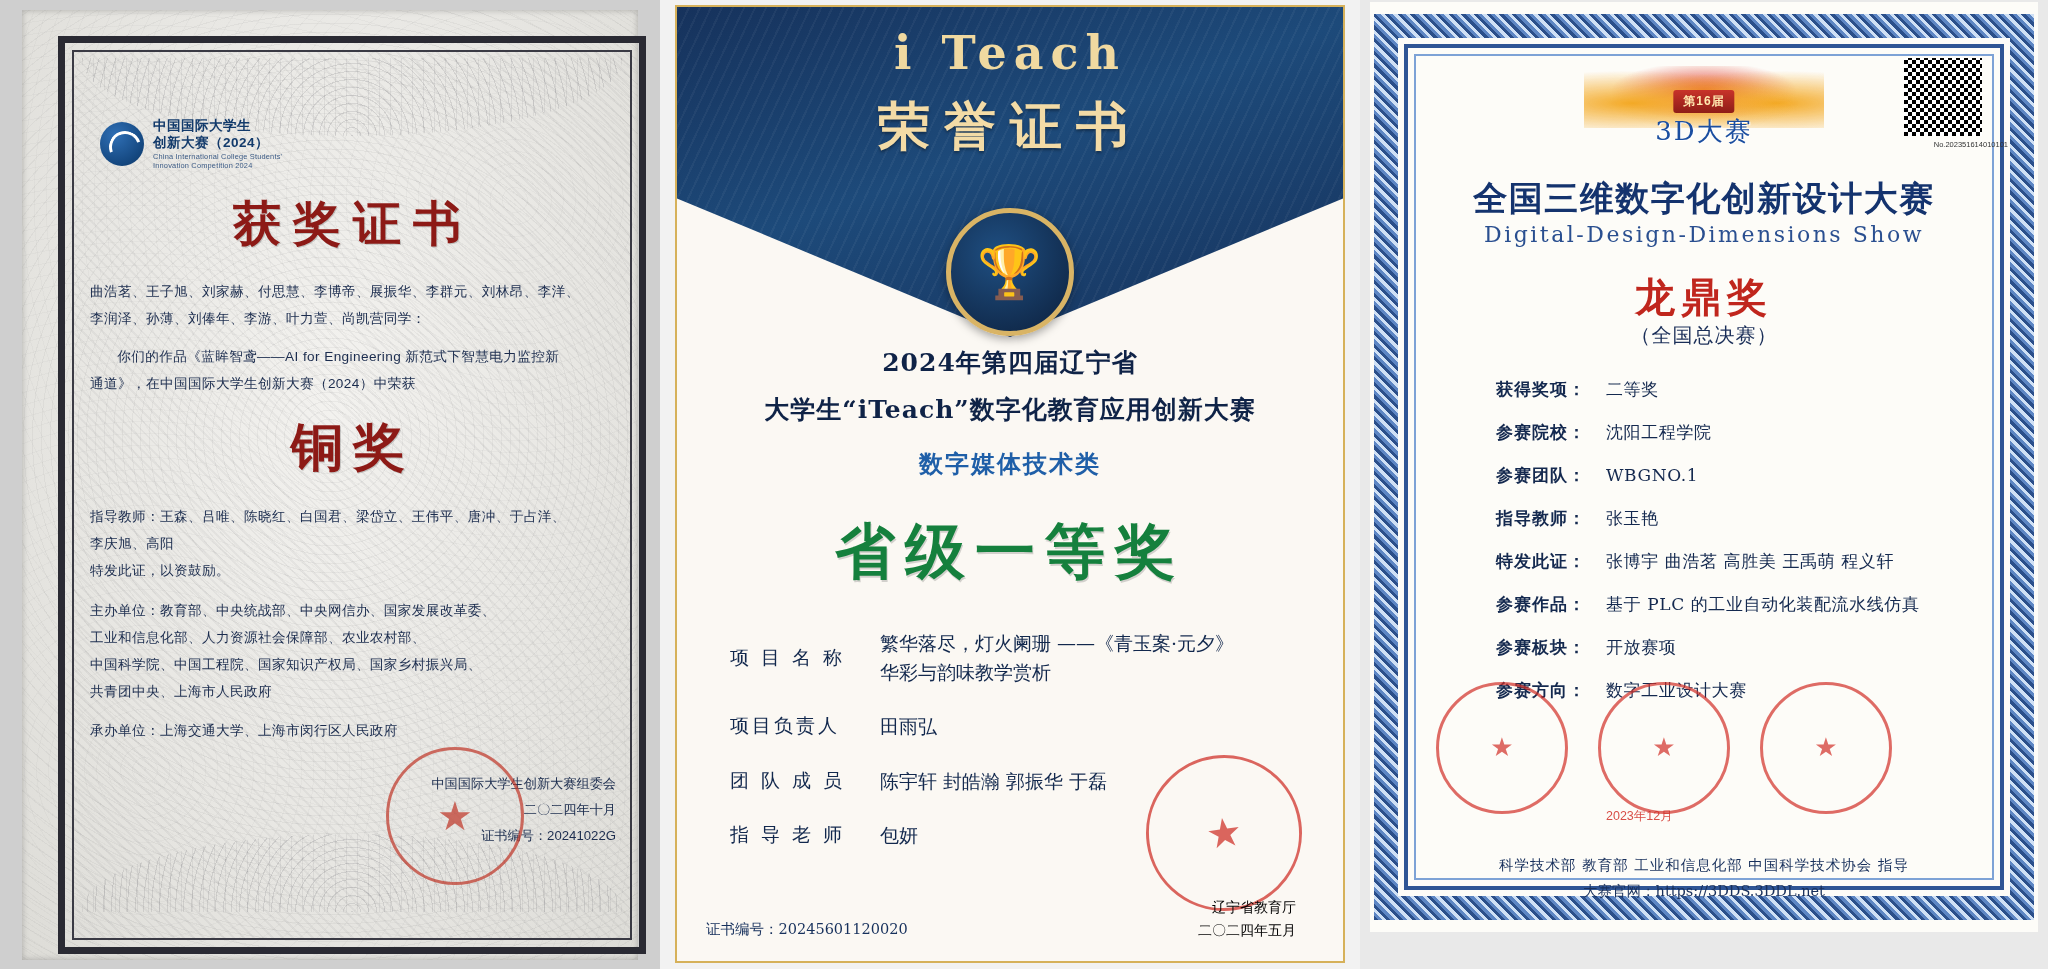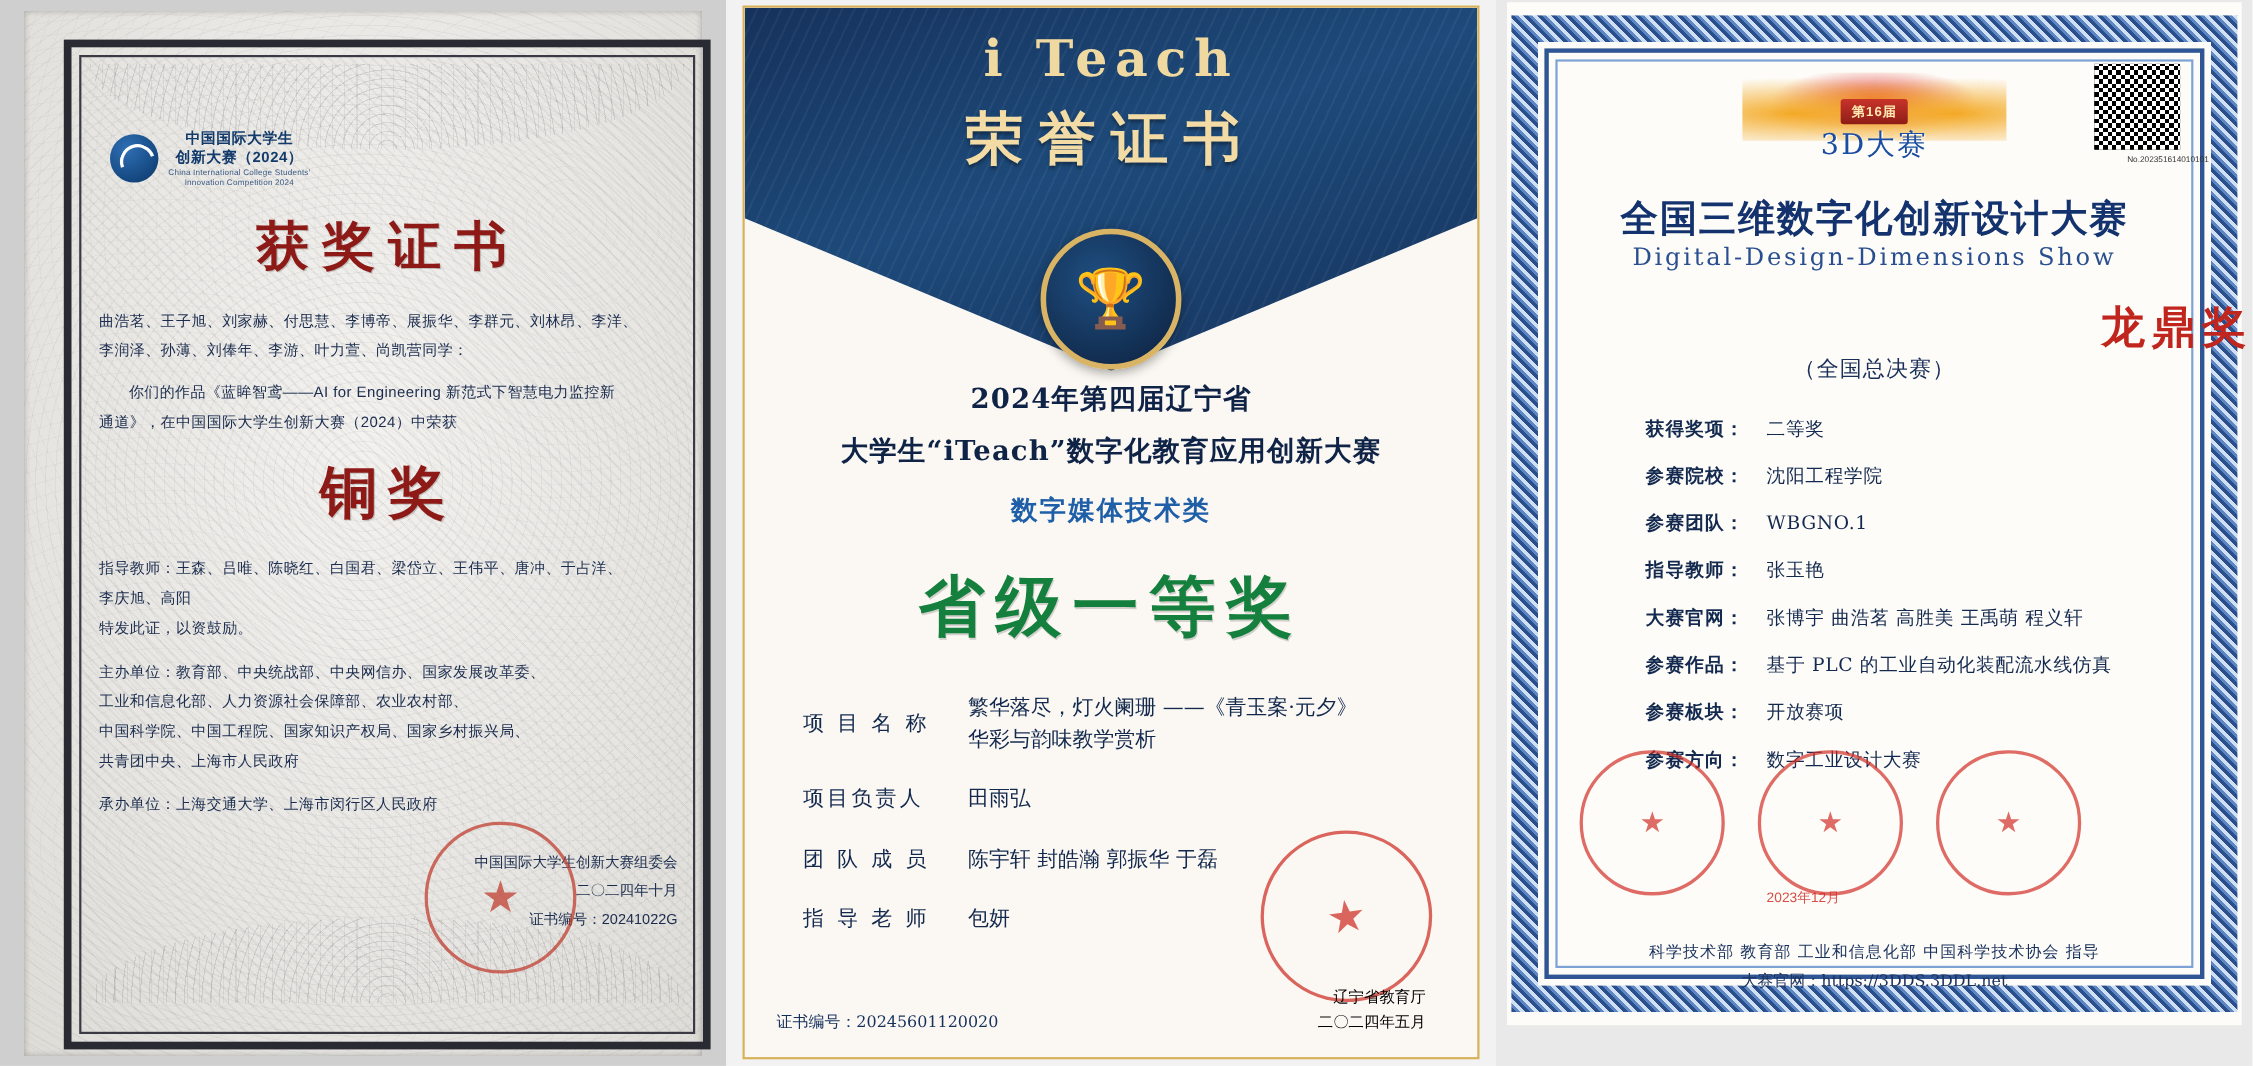--- a/index.html
+++ b/index.html
@@ -79,21 +79,20 @@
     width: 526px;
     text-align: left;
     color: #1c2a4a;
   }
   .c1-logo-row {
     display: flex;
     align-items: center;
     gap: 9px;
     margin-left: 10px;
     margin-bottom: 22px;
-    text-align: center;
   }
   .c1-logo-mark {
     width: 44px; height: 44px;
     border-radius: 50%;
     background: radial-gradient(circle at 35% 30%, #2f6fb5 0%, #14477f 70%, #0e3563 100%);
     position: relative;
     flex: 0 0 44px;
   }
   .c1-logo-mark::after {
     content: "";
@@ -450,21 +449,21 @@
     text-align: center;
     font-family: "DejaVu Serif", serif;
     font-size: 22px;
     color: #2a4f90;
     letter-spacing: 2.5px;
   }
   .c3-award {
     position: absolute;
     left: 0; right: 0;
     top: 270px;
-    text-align: right;
+    text-align: center;
     font-family: Liberation Sans, sans-serif;
     font-size: 40px;
     font-weight: bold;
     color: #c0261d;
     letter-spacing: 6px;
   }
   .c3-award-sub {
     position: absolute;
     left: 0; right: 0;
     top: 322px;
@@ -696,21 +695,21 @@
       </div>
       <div class="c3-field">
         <span class="c3-flabel">参赛团队：</span>
         <span class="c3-fvalue">WBGNO.1</span>
       </div>
       <div class="c3-field">
         <span class="c3-flabel">指导教师：</span>
         <span class="c3-fvalue">张玉艳</span>
       </div>
       <div class="c3-field">
-        <span class="c3-flabel">大赛官网：</span>
+        <span class="c3-flabel">特发此证：</span>
         <span class="c3-fvalue">张博宇  曲浩茗  高胜美  王禹萌  程义轩</span>
       </div>
       <div class="c3-field">
         <span class="c3-flabel">参赛作品：</span>
         <span class="c3-fvalue">基于 PLC 的工业自动化装配流水线仿真</span>
       </div>
       <div class="c3-field">
         <span class="c3-flabel">参赛板块：</span>
         <span class="c3-fvalue">开放赛项</span>
       </div>

